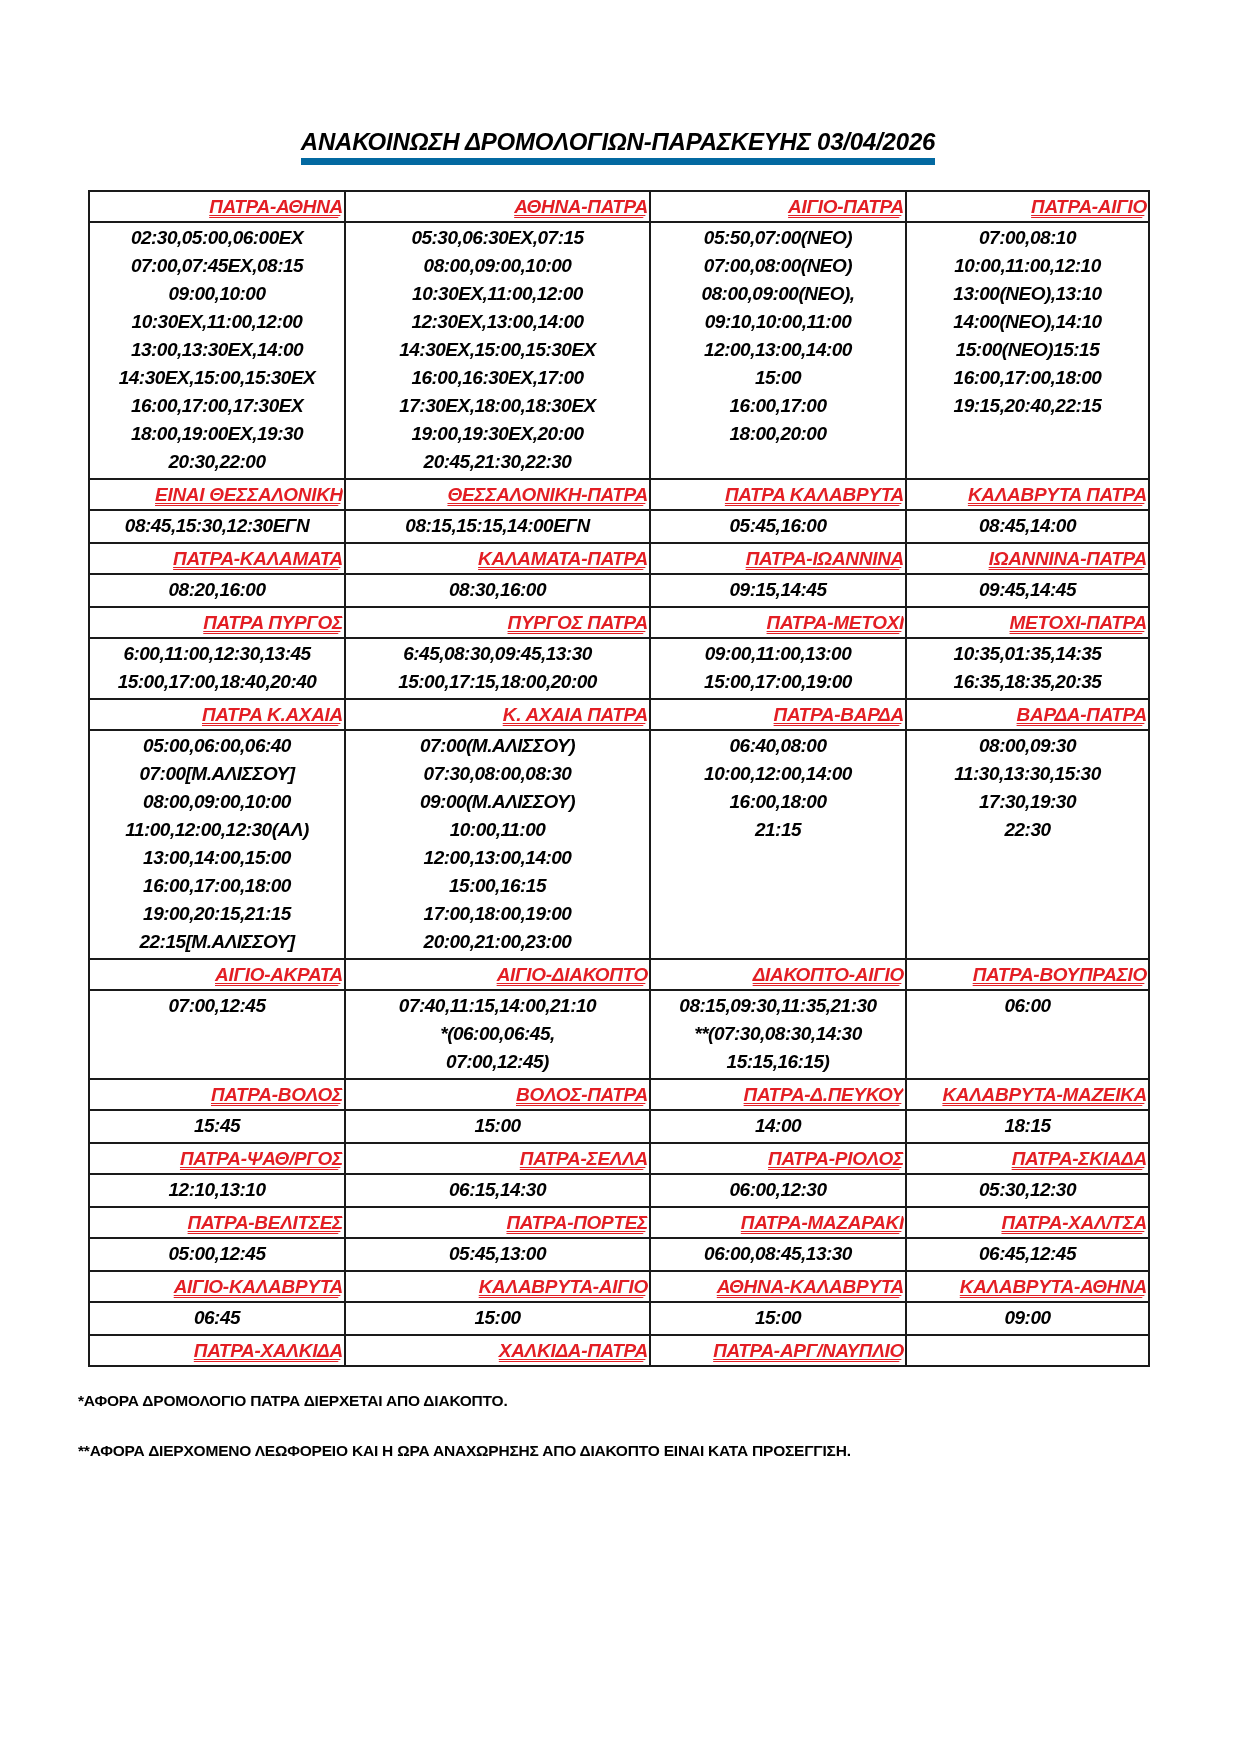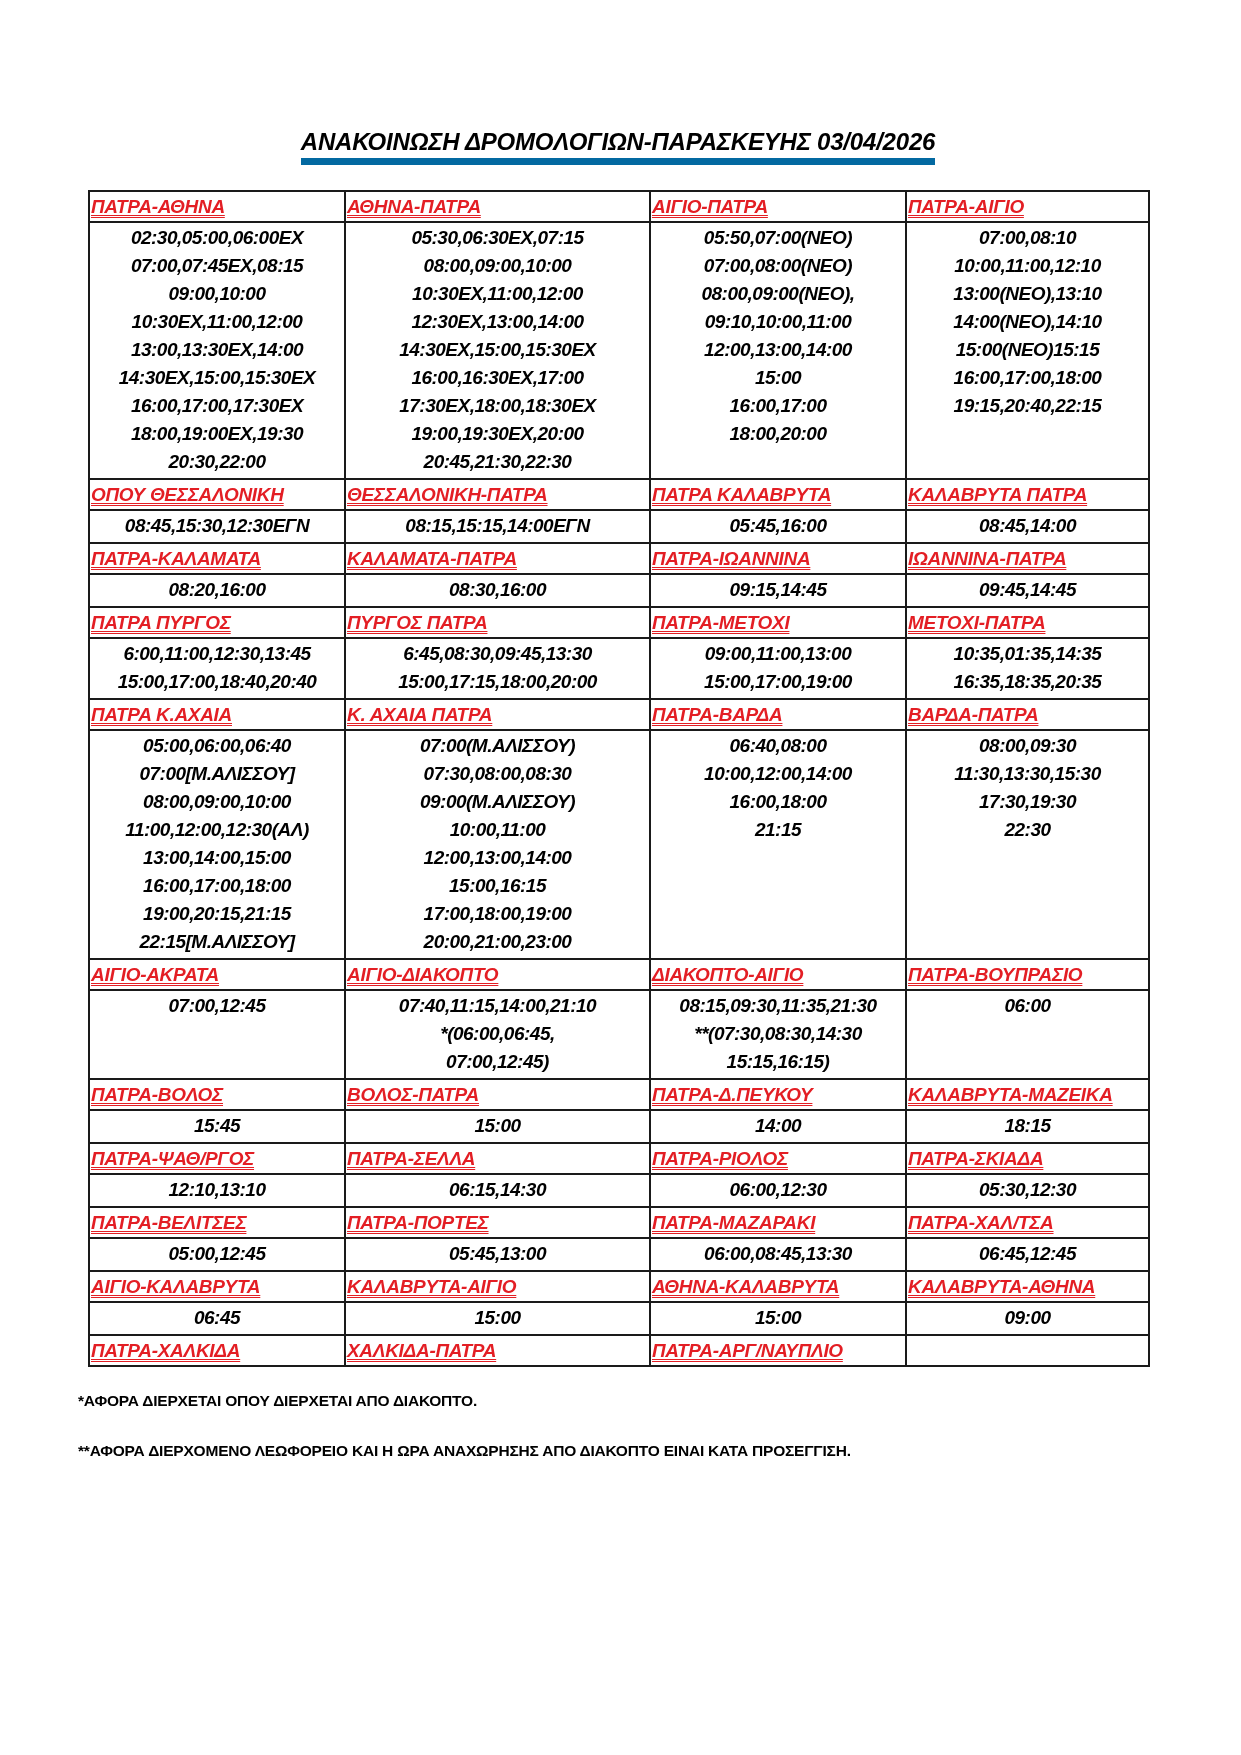--- a/index.html
+++ b/index.html
@@ -36,23 +36,24 @@
     width:1060px;
     border-collapse:collapse;
     table-layout:fixed;
   }
   table.timetable td{
     border:2px solid #1a1a1a;
     overflow:hidden;
   }
   tr.header-row{height:31px;}
   tr.header-row td{
-    text-align:left;
+    text-align:right;
     vertical-align:middle;
     padding:2px 1px;
+    border-radius:14px;
   }
   .route-header-text{
     color:var(--header-red,#e31e24);
     font-weight:bold;
     font-style:italic;
     font-size:19px;
     letter-spacing:-0.3px;
     text-decoration:underline;
     text-decoration-style:double;
     text-decoration-color:var(--header-red,#e31e24);
@@ -147,21 +148,21 @@
             <div class="time-line">07:00,08:10</div>
             <div class="time-line">10:00,11:00,12:10</div>
             <div class="time-line">13:00(ΝΕΟ),13:10</div>
             <div class="time-line">14:00(ΝΕΟ),14:10</div>
             <div class="time-line">15:00(ΝΕΟ)15:15</div>
             <div class="time-line">16:00,17:00,18:00</div>
             <div class="time-line">19:15,20:40,22:15</div>
           </td>
         </tr>
         <tr class="header-row">
-          <td><span class="route-header-text">ΟΠΟΥ ΘΕΣΣΑΛΟΝΙΚΗ</span></td>
+          <td><span class="route-header-text">ΕΙΝΑΙ ΘΕΣΣΑΛΟΝΙΚΗ</span></td>
           <td><span class="route-header-text">ΘΕΣΣΑΛΟΝΙΚΗ-ΠΑΤΡΑ</span></td>
           <td><span class="route-header-text">ΠΑΤΡΑ ΚΑΛΑΒΡΥΤΑ</span></td>
           <td><span class="route-header-text">ΚΑΛΑΒΡΥΤΑ ΠΑΤΡΑ</span></td>
         </tr>
         <tr class="data-row">
           <td>
             <div class="time-line">08:45,15:30,12:30ΕΓΝ</div>
           </td>
           <td>
             <div class="time-line">08:15,15:15,14:00ΕΓΝ</div>
@@ -364,17 +365,17 @@
         <tr class="header-row">
           <td><span class="route-header-text">ΠΑΤΡΑ-ΧΑΛΚΙΔΑ</span></td>
           <td><span class="route-header-text">ΧΑΛΚΙΔΑ-ΠΑΤΡΑ</span></td>
           <td><span class="route-header-text">ΠΑΤΡΑ-ΑΡΓ/ΝΑΥΠΛΙΟ</span></td>
           <td><span class="route-header-text"></span></td>
         </tr>
       </tbody>
   </table>
 
   <div class="notes">
-    <div class="note">*ΑΦΟΡΑ ΔΙΕΡΧΕΤΑΙ ΟΠΟΥ ΔΙΕΡΧΕΤΑΙ ΑΠΟ ΔΙΑΚΟΠΤΟ.</div>
+    <div class="note">*ΑΦΟΡΑ ΔΡΟΜΟΛΟΓΙΟ ΠΑΤΡΑ ΔΙΕΡΧΕΤΑΙ ΑΠΟ ΔΙΑΚΟΠΤΟ.</div>
     <div class="note">**ΑΦΟΡΑ ΔΙΕΡΧΟΜΕΝΟ ΛΕΩΦΟΡΕΙΟ ΚΑΙ Η ΩΡΑ ΑΝΑΧΩΡΗΣΗΣ ΑΠΟ ΔΙΑΚΟΠΤΟ ΕΙΝΑΙ ΚΑΤΑ ΠΡΟΣΕΓΓΙΣΗ.</div>
   </div>
 
 </div>
 
 </body></html>

